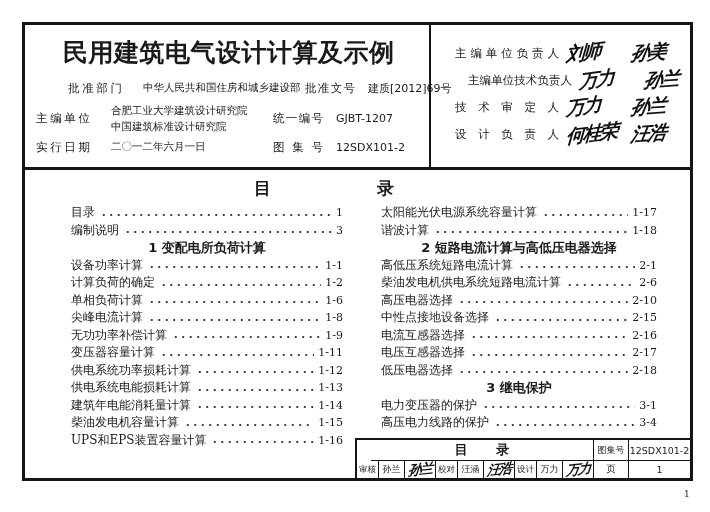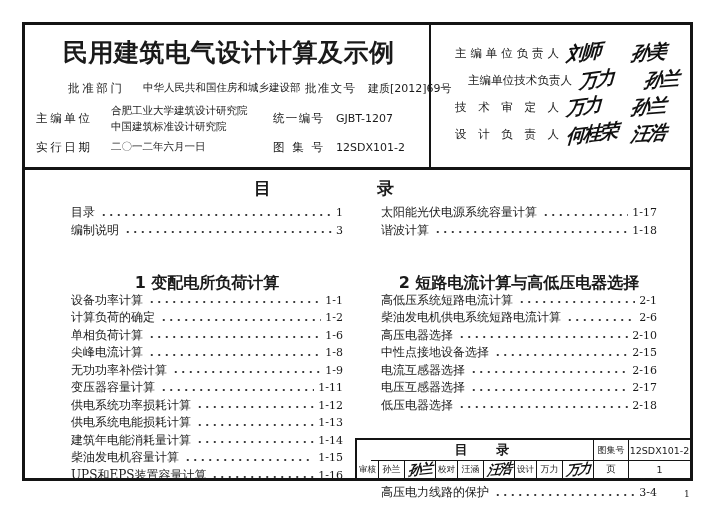--- a/index.html
+++ b/index.html
@@ -113,22 +113,21 @@
     align-items: baseline;
     font-family: "DejaVu Serif", serif;
     font-size: 12px;
     white-space: nowrap;
   }
   .toc-section {
     display: block;
     text-align: center;
     font-family: "DejaVu Sans", sans-serif;
     font-weight: bold;
-    font-size: 16px;
-    margin-top: 35px;
+    font-size: 13px;
   }
   .toc-label { flex: none; }
   .leader {
     flex: 1 1 auto;
     align-self: flex-end;
     height: 8px;
     margin: 0 4px 4px 5px;
     background-image: radial-gradient(circle, #3a3a3a 1px, rgba(0,0,0,0) 1.35px);
     background-size: 7.5px 6px;
     background-position: left bottom;

